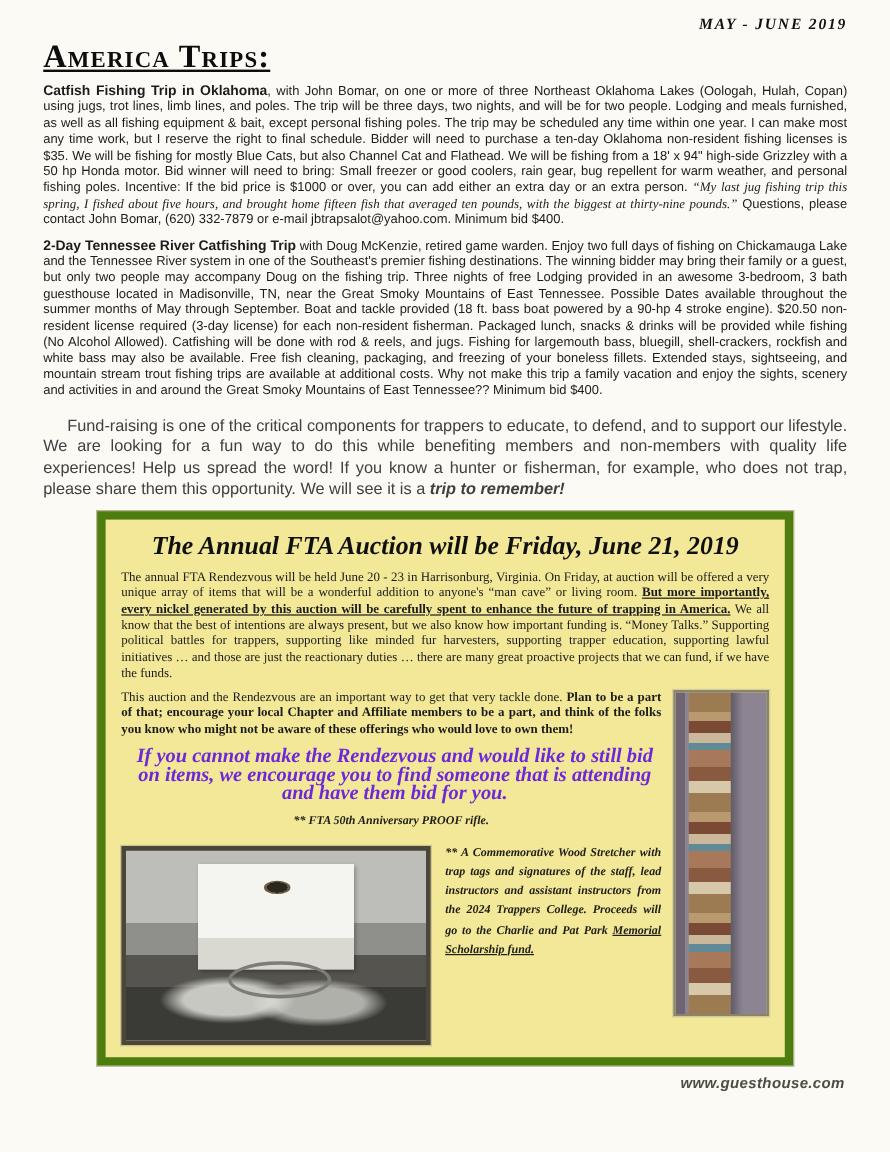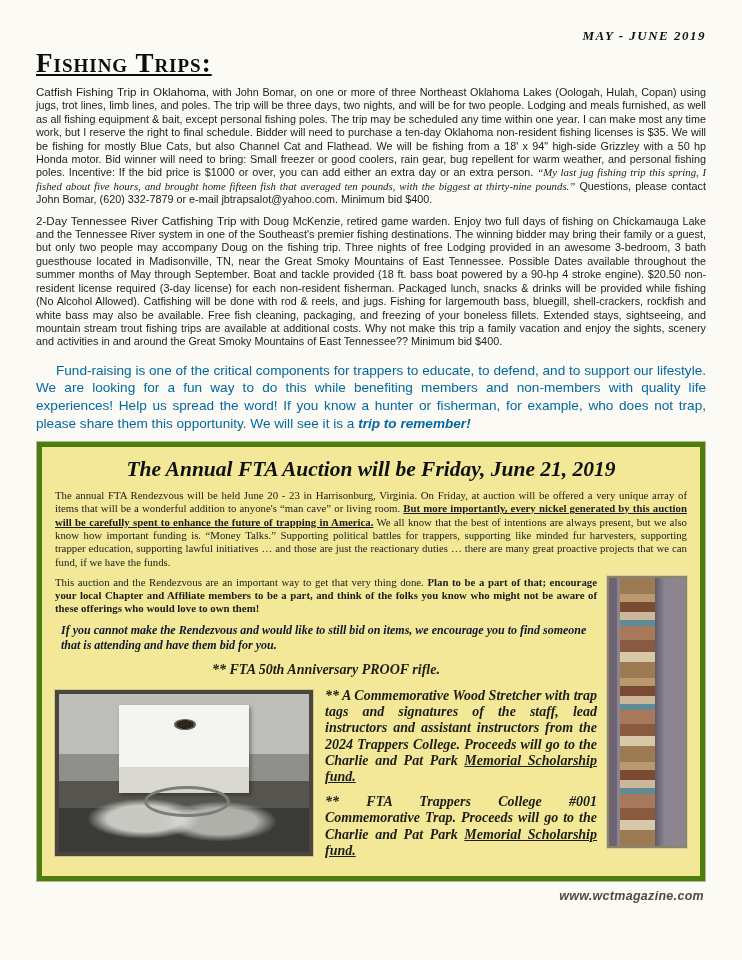--- a/index.html
+++ b/index.html
@@ -2,61 +2,61 @@
 <html><head>
 <meta charset="utf-8">
 <style>
   html,body{margin:0;padding:0;}
   body{
     width:742px;height:960px;overflow:hidden;
     background:#fbfaf5;color:#1a1a1a;
     font-family:"Liberation Sans", sans-serif;
     position:relative;
   }
-  .page{box-sizing:border-box;width:742px;height:960px;padding:28px 36px 0 36px;}
+  .page{box-sizing:border-box;width:742px;height:960px;padding:12px 36px 0 36px;}
   .issue-header{
     text-align:right;font-family:"Liberation Serif", serif;
     font-weight:bold;font-style:italic;font-size:13px;letter-spacing:1.5px;color:#111;
     margin-bottom:4px;
   }
   .section-heading{
     font-family:"Liberation Serif", serif;font-weight:bold;
     font-variant:small-caps;font-size:27px;letter-spacing:1px;color:#0d0d0d;
     text-decoration:underline;margin:2px 0 6px 0;
   }
   p{margin:0;}
   .trip{font-size:10.8px;line-height:13.4px;text-align:justify;margin:5px 0 7px 0;color:#1c1c1c;}
-  .trip .lead{font-weight:normal;font-size:11.6px;}
+  .trip .lead{font-weight:bold;font-size:11.6px;}
   .trip .q{font-style:italic;font-family:Liberation Serif, serif;}
   .trip .b{font-weight:normal;}
   .fund{
     font-size:13.6px;line-height:17.6px;text-align:justify;
-    text-indent:20px;margin:13px 0 10px 0;color:#0369a1;
+    text-indent:20px;margin:13px 0 10px 0;color:#404040;
   }
   .fund .bi{font-weight:bold;font-style:italic;}
   .auction-box{
-    box-sizing:border-box;width:668px;margin:6px auto 0 auto;
-    background:#f2e897;border:5px solid #4d7c0f;
+    box-sizing:border-box;width:580px;margin:6px auto 0 auto;
+    background:#f2e897;border:7px solid #4d7c0f;
     box-shadow:0 0 0 1px #b8b49a;
     padding:8px 13px 8px 13px;overflow:hidden;
   }
   .auction-title{
     font-family:"Liberation Serif", serif;font-weight:bold;font-style:italic;
     font-size:21.5px;text-align:center;color:#101010;margin:2px 0 7px 0;
   }
   .box-p{font-size:10.8px;line-height:13.3px;text-align:justify;color:#1b1b1b;margin-bottom:7px;font-family:Liberation Serif, serif;}
   .box-p .bu{font-weight:bold;text-decoration:underline;}
   .box-p .b{font-weight:bold;}
   .box-center{
     font-family:"Liberation Serif", serif;font-weight:bold;font-style:italic;
-    font-size:12px;line-height:15.5px;text-align:left;margin:2px 6px 8px 6px;color:#0f172a;
+    font-size:17px;line-height:15.5px;text-align:center;margin:2px 6px 8px 6px;color:#6d28d9;
   }
   .bullet{
     font-family:"Liberation Serif", serif;font-weight:bold;font-style:italic;
-    font-size:14px;line-height:16.2px;text-align:justify;color:#1d1d16;margin-bottom:9px;
+    font-size:10px;line-height:16.2px;text-align:justify;color:#1d1d16;margin-bottom:9px;
   }
   .bullet.centered{text-align:center;margin-bottom:10px;}
   .bullet .u{text-decoration:underline;margin-top:40px;}
   
   .stretcher-photo{
     float:right;width:76px;height:268px;margin:0 0 4px 10px;
     border:2px solid #8a8468;outline:1px solid #d8d0a0;
     background:linear-gradient(90deg,#6e6472 0 10%,#8d8492 10% 100%);
     position:relative;overflow:hidden;
   }
@@ -102,21 +102,21 @@
     font-size:12.5px;color:#4d4c40;margin:8px 2px 0 0;letter-spacing:.3px;
   }
 </style>
 </head>
 <body>
 
 <div class="page">
 
   <div class="issue-header">MAY - JUNE 2019</div>
 
-  <h1 class="section-heading">Fishing Trips:</h1>
+  <h1 class="section-heading">America Trips:</h1>
 
   <p class="trip">
     <span class="lead">Catfish Fishing Trip in Oklahoma</span><span>, with John Bomar, on one or more of three Northeast Oklahoma Lakes (Oologah, Hulah, Copan) using jugs, trot lines, limb lines, and poles. The trip will be three days, two nights, and will be for two people. Lodging and meals furnished, as well as all fishing equipment &amp; bait, except personal fishing poles. The trip may be scheduled any time within one year. I can make most any time work, but I reserve the right to final schedule. Bidder will need to purchase a ten-day Oklahoma non-resident fishing licenses is $35. We will be fishing for mostly Blue Cats, but also Channel Cat and Flathead. We will be fishing from a 18' x 94" high-side Grizzley with a 50 hp Honda motor. Bid winner will need to bring: Small freezer or good coolers, rain gear, bug repellent for warm weather, and personal fishing poles. Incentive: If the bid price is $1000 or over, you can add either an extra day or an extra person. </span><span class="q">“My last jug fishing trip this spring, I fished about five hours, and brought home fifteen fish that averaged ten pounds, with the biggest at thirty-nine pounds.”</span><span> Questions, please contact John Bomar, (620) 332-7879 or e-mail </span><span class="b">jbtrapsalot@yahoo.com. Minimum bid $400.</span>
   </p>
 
   <p class="trip">
     <span class="lead">2-Day Tennessee River Catfishing Trip</span><span> with Doug McKenzie, retired game warden. Enjoy two full days of fishing on Chickamauga Lake and the Tennessee River system in one of the Southeast's premier fishing destinations. The winning bidder may bring their family or a guest, but only two people may accompany Doug on the fishing trip. Three nights of free Lodging provided in an awesome 3-bedroom, 3 bath guesthouse located in Madisonville, TN, near the Great Smoky Mountains of East Tennessee. Possible Dates available throughout the summer months of May through September. Boat and tackle provided (18 ft. bass boat powered by a 90-hp 4 stroke engine). $20.50 non-resident license required (3-day license) for each non-resident fisherman. Packaged lunch, snacks &amp; drinks will be provided while fishing (No Alcohol Allowed). Catfishing will be done with rod &amp; reels, and jugs. Fishing for largemouth bass, bluegill, shell-crackers, rockfish and white bass may also be available. Free fish cleaning, packaging, and freezing of your boneless fillets. Extended stays, sightseeing, and mountain stream trout fishing trips are available at additional costs. Why not make this trip a family vacation and enjoy the sights, scenery and activities in and around the Great Smoky Mountains of East Tennessee?? </span><span class="b">Minimum bid $400.</span>
   </p>
 
   <p class="fund">
@@ -129,39 +129,36 @@
     <p class="box-p">
       <span>The annual FTA Rendezvous will be held June 20 - 23 in Harrisonburg, Virginia. On Friday, at auction will be offered a very unique array of items that will be a wonderful addition to anyone's “man cave” or living room. </span><span class="bu">But more importantly, every nickel generated by this auction will be carefully spent to enhance the future of trapping in America.</span><span> We all know that the best of intentions are always present, but we also know how important funding is. “Money Talks.” Supporting political battles for trappers, supporting like minded fur harvesters, supporting trapper education, supporting lawful initiatives … and those are just the reactionary duties … there are many great proactive projects that we can fund, if we have the funds.</span>
     </p>
 
     <div class="stretcher-photo">
       <div class="stretcher-board"></div>
       <div class="stretcher-shadow"></div>
     </div>
 
     <p class="box-p">
-      <span>This auction and the Rendezvous are an important way to get that very thing done. </span><span class="b">Plan to be a part of that; encourage your local Chapter and Affiliate members to be a part, and think of the folks you know who might not be aware of these offerings who would love to own them!</span>
+      <span>This auction and the Rendezvous are an important way to get that very tackle done. </span><span class="b">Plan to be a part of that; encourage your local Chapter and Affiliate members to be a part, and think of the folks you know who might not be aware of these offerings who would love to own them!</span>
     </p>
 
     <p class="box-center">If you cannot make the Rendezvous and would like to still bid on items, we encourage you to find someone that is attending and have them bid for you.</p>
 
     <p class="bullet centered">** FTA 50th Anniversary PROOF rifle.</p>
 
     <div class="trap-photo">
       <div class="white-box">
         <div class="box-hole"></div>
       </div>
       <div class="trap-springs"></div>
       <div class="trap-jaw"></div>
     </div>
 
     <p class="bullet">
       <span>** A Commemorative Wood Stretcher with trap tags and signatures of the staff, lead instructors and assistant instructors from the 2024 Trappers College. Proceeds will go to the Charlie and Pat Park </span><span class="u">Memorial Scholarship fund.</span>
     </p>
 
-    <p class="bullet">
-      <span>** FTA Trappers College #001 Commemorative Trap. Proceeds will go to the Charlie and Pat Park </span><span class="u">Memorial Scholarship fund.</span>
-    </p>
   </div>
 
-  <div class="footer-url">www.wctmagazine.com</div>
+  <div class="footer-url">www.guesthouse.com</div>
 
 </div>
 
 </body></html>

